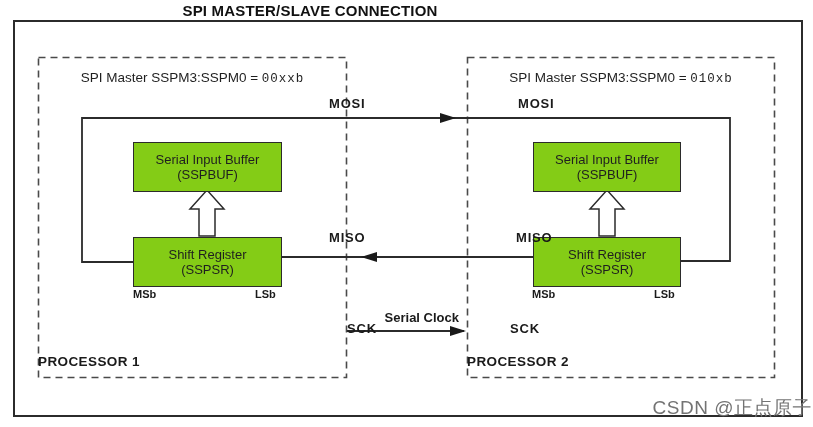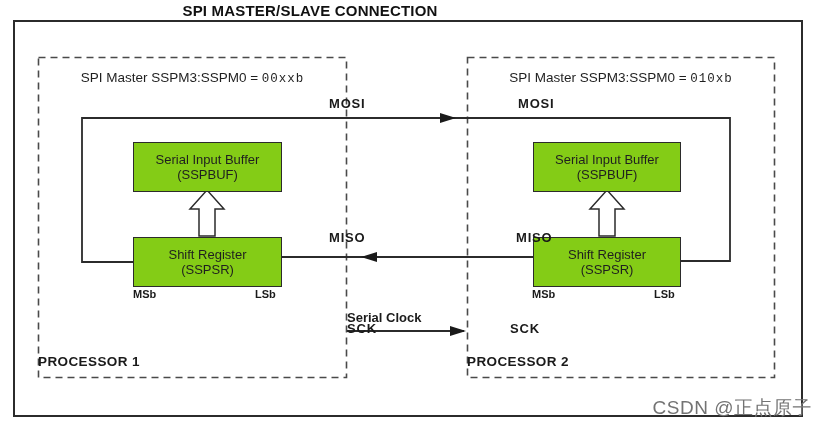--- a/index.html
+++ b/index.html
@@ -16,21 +16,21 @@
   .mode-label{font-size:13.5px;color:#1f1f1f;text-align:center;}
   .mode-label .mono{font-family:"Liberation Mono","DejaVu Sans Mono",monospace;font-size:12.5px;letter-spacing:1px;}
   .reg-box{
     box-sizing:border-box;border:1.6px solid #2b2b2b;background:#84cc16;
     display:flex;flex-direction:column;align-items:center;justify-content:center;
     font-size:13px;line-height:15px;color:#1f1f1f;text-align:center;
   }
   .sig{font-size:13px;font-weight:bold;letter-spacing:.8px;color:#1a1a1a;padding-left:36px;}
   .bit{font-size:11px;font-weight:bold;color:#1a1a1a;text-align:center;}
   .proc{font-size:13.5px;font-weight:bold;letter-spacing:.4px;text-align:left;color:#1a1a1a;}
-  .sclock{font-size:13px;font-weight:bold;text-align:left;color:#1a1a1a;}
+  .sclock{font-size:13px;font-weight:bold;text-align:right;color:#1a1a1a;}
   .watermark{
     left:636px;top:395px;width:176px;text-align:right;
     font-size:19px;color:#737373;letter-spacing:.5px;
   }
 </style>
 </head>
 <body>
 
 <div class="stage">
 

